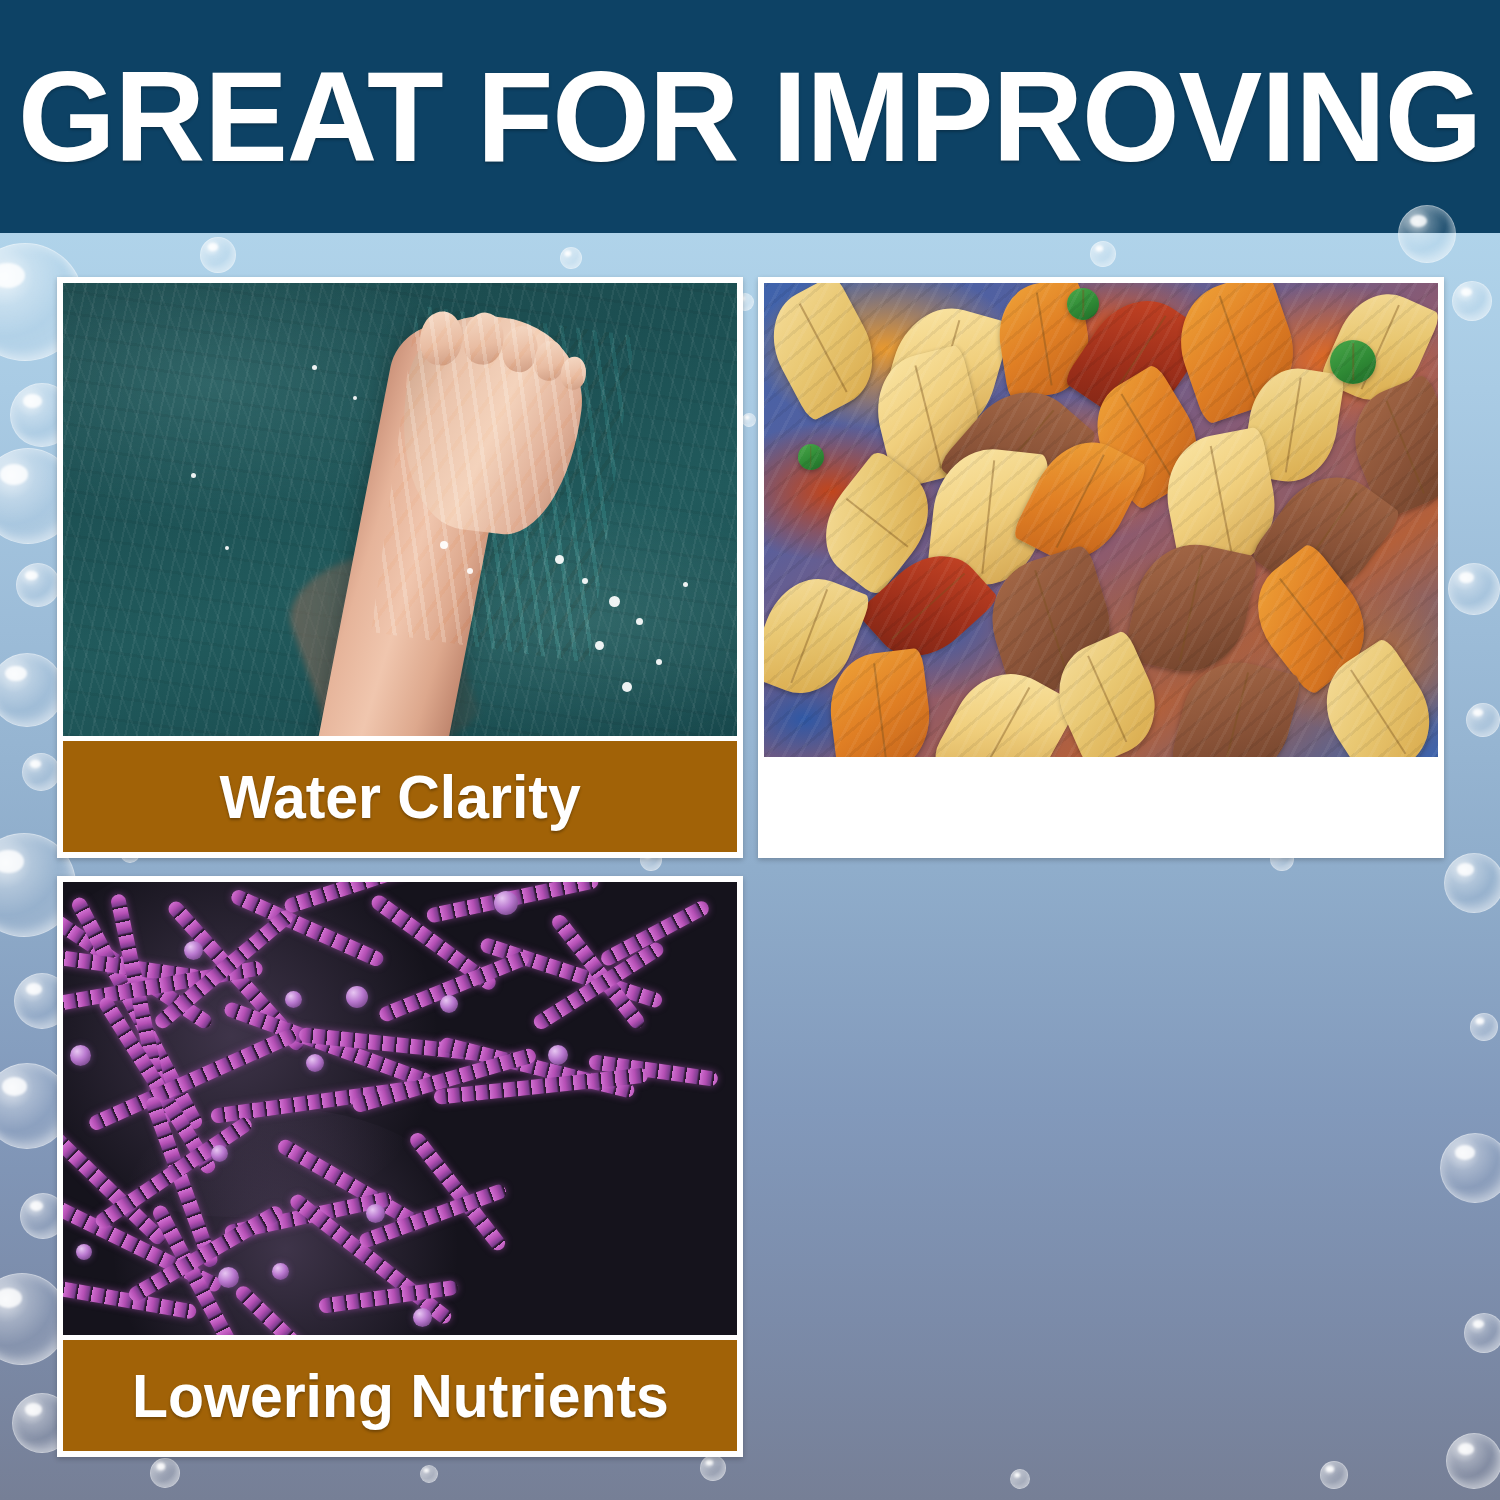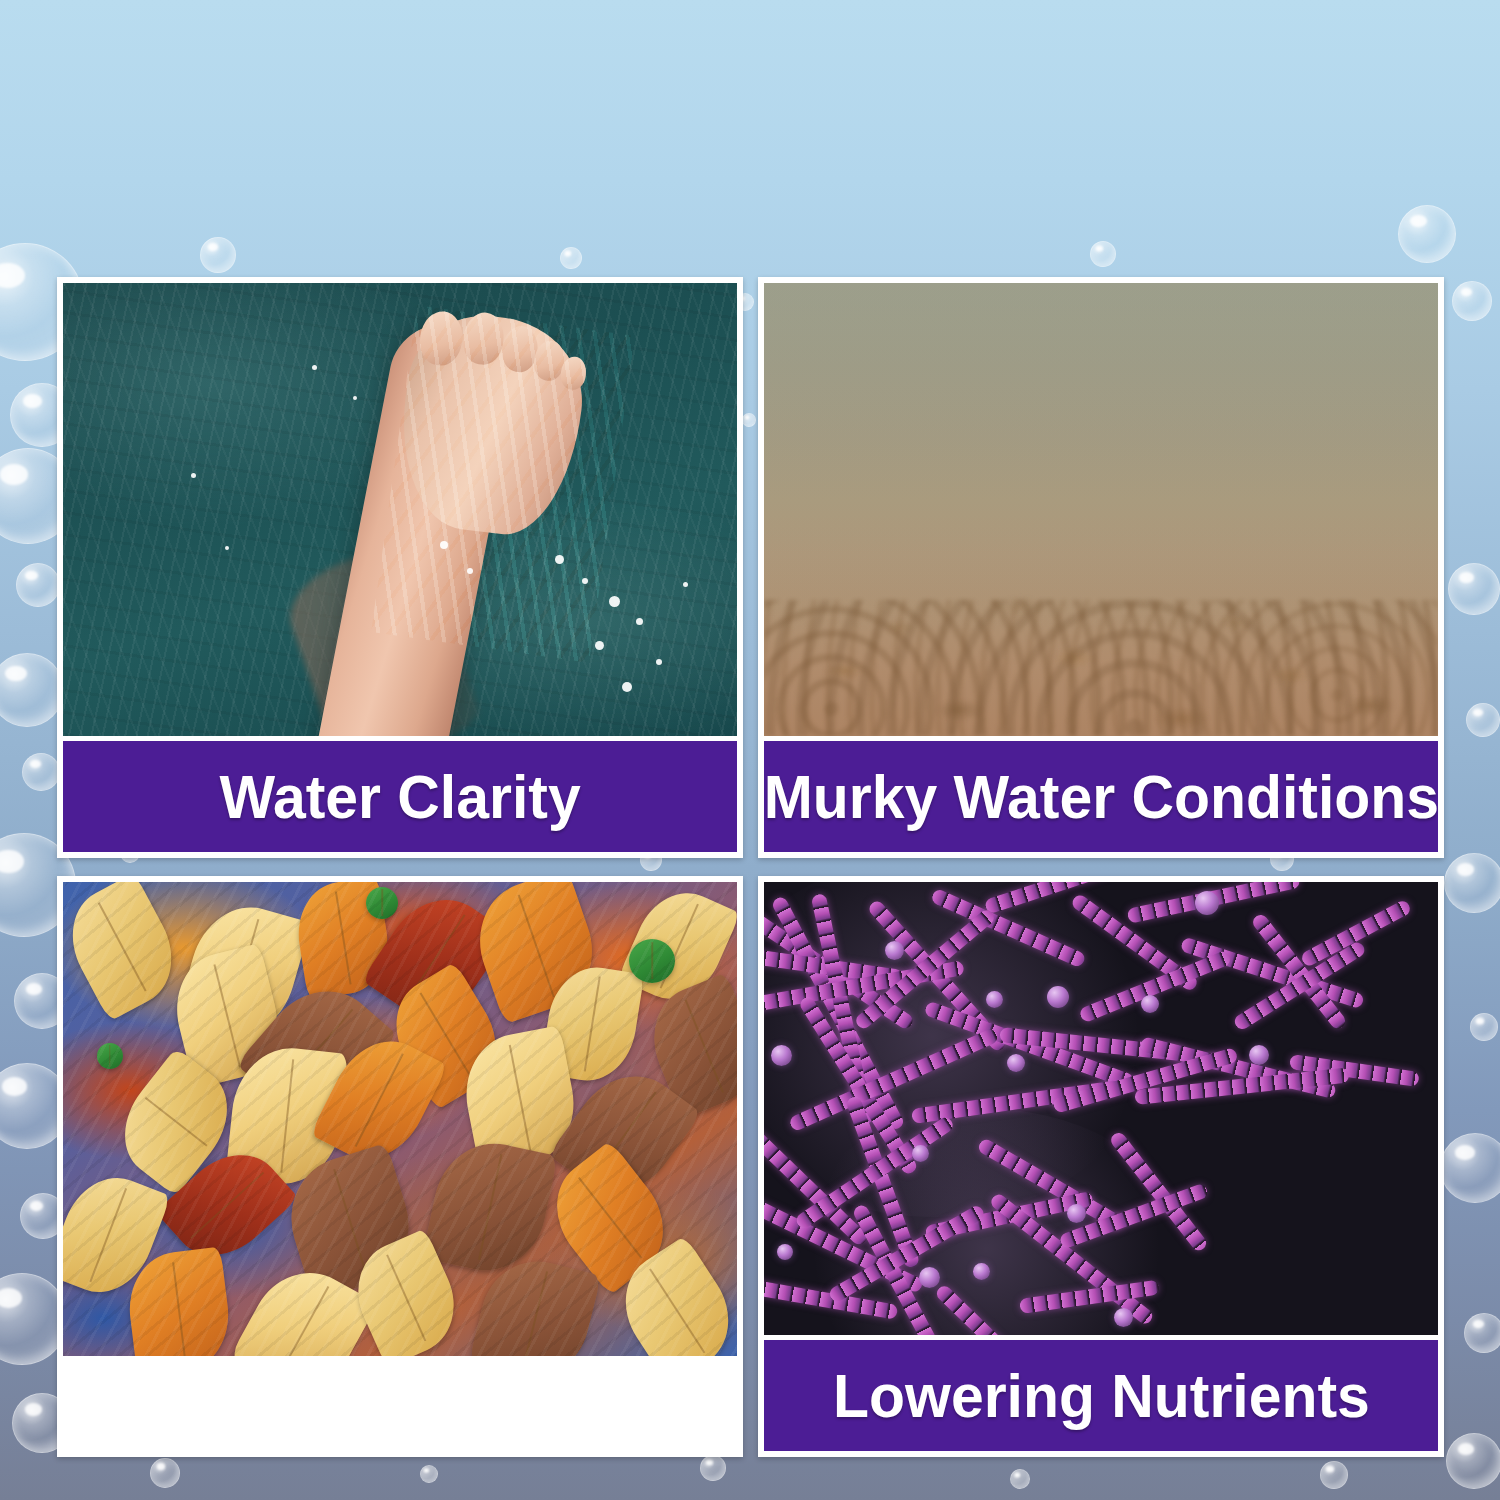--- a/index.html
+++ b/index.html
@@ -108,21 +108,21 @@
     position: relative;
     width: 100%;
     height: 474px;
     overflow: hidden;
     background: #333;
   }
 
   .caption {
     margin-top: 5px;
     height: 116px;
-    background: #4c1d95;
+    background: #a16207;
     display: flex;
     align-items: center;
     justify-content: center;
   }
   .caption-text {
     color: #ffffff;
     font-family: "Liberation Sans Narrow", "Liberation Sans", sans-serif;
     font-weight: 700;
     font-size: 62px;
     line-height: 1;
@@ -310,20 +310,23 @@
     position: absolute;
     border-radius: 50%;
     background: radial-gradient(circle, rgba(210,170,235,0.22) 0%, rgba(0,0,0,0) 72%);
   }
 </style>
 </head>
 <body>
 
 <div id="poster">
 
+  <div class="header-band">
+    <div class="header-title">GREAT FOR IMPROVING</div>
+  </div>
 
   <div class="bubble-layer">
     <div class="bubble" style="left:-34px;  top:10px;   width:118px; height:118px;"></div>
     <div class="bubble" style="left:10px;   top:150px;  width:64px;  height:64px;"></div>
     <div class="bubble" style="left:-20px;  top:215px;  width:96px;  height:96px;"></div>
     <div class="bubble" style="left:16px;   top:330px;  width:44px;  height:44px;"></div>
     <div class="bubble" style="left:-10px;  top:420px;  width:74px;  height:74px;"></div>
     <div class="bubble" style="left:22px;   top:520px;  width:38px;  height:38px;"></div>
     <div class="bubble" style="left:-28px;  top:600px;  width:104px; height:104px;"></div>
     <div class="bubble" style="left:14px;   top:740px;  width:56px;  height:56px;"></div>
@@ -390,30 +393,20 @@
         <div class="splash" style="left:19%; top:42%; width:5px;  height:5px;"></div>
         <div class="splash" style="left:24%; top:58%; width:4px;  height:4px;"></div>
         <div class="splash" style="left:37%; top:18%; width:5px;  height:5px;"></div>
         <div class="splash" style="left:43%; top:25%; width:4px;  height:4px;"></div>
       </div>
       <div class="caption">
         <span class="caption-text">Water Clarity</span>
       </div>
     </div>
 
-    <div class="card">
-      <div class="photo ph-murky">
-        <div class="silt"></div>
-        <div class="silt2"></div>
-        <div class="haze"></div>
-      </div>
-      <div class="caption">
-        <span class="caption-text">Murky Water Conditions</span>
-      </div>
-    </div>
 
     <div class="card">
       <div class="photo ph-leaves">
         <div class="leaf y" style="left:2%;  top:1%;  width:92px;  height:120px; transform:rotate(-28deg);"></div>
         <div class="leaf y2" style="left:19%; top:5%;  width:104px; height:132px; transform:rotate(16deg);"></div>
         <div class="leaf o" style="left:35%; top:0%;  width:88px;  height:112px; transform:rotate(-9deg);"></div>
         <div class="leaf r" style="left:48%; top:3%;  width:98px;  height:122px; transform:rotate(34deg);"></div>
         <div class="leaf o" style="left:62%; top:0%;  width:110px; height:128px; transform:rotate(-19deg);"></div>
         <div class="leaf y" style="left:85%; top:2%;  width:86px;  height:110px; transform:rotate(24deg);"></div>
         <div class="leaf g" style="left:45%; top:1%;  width:32px;  height:32px;"></div>

